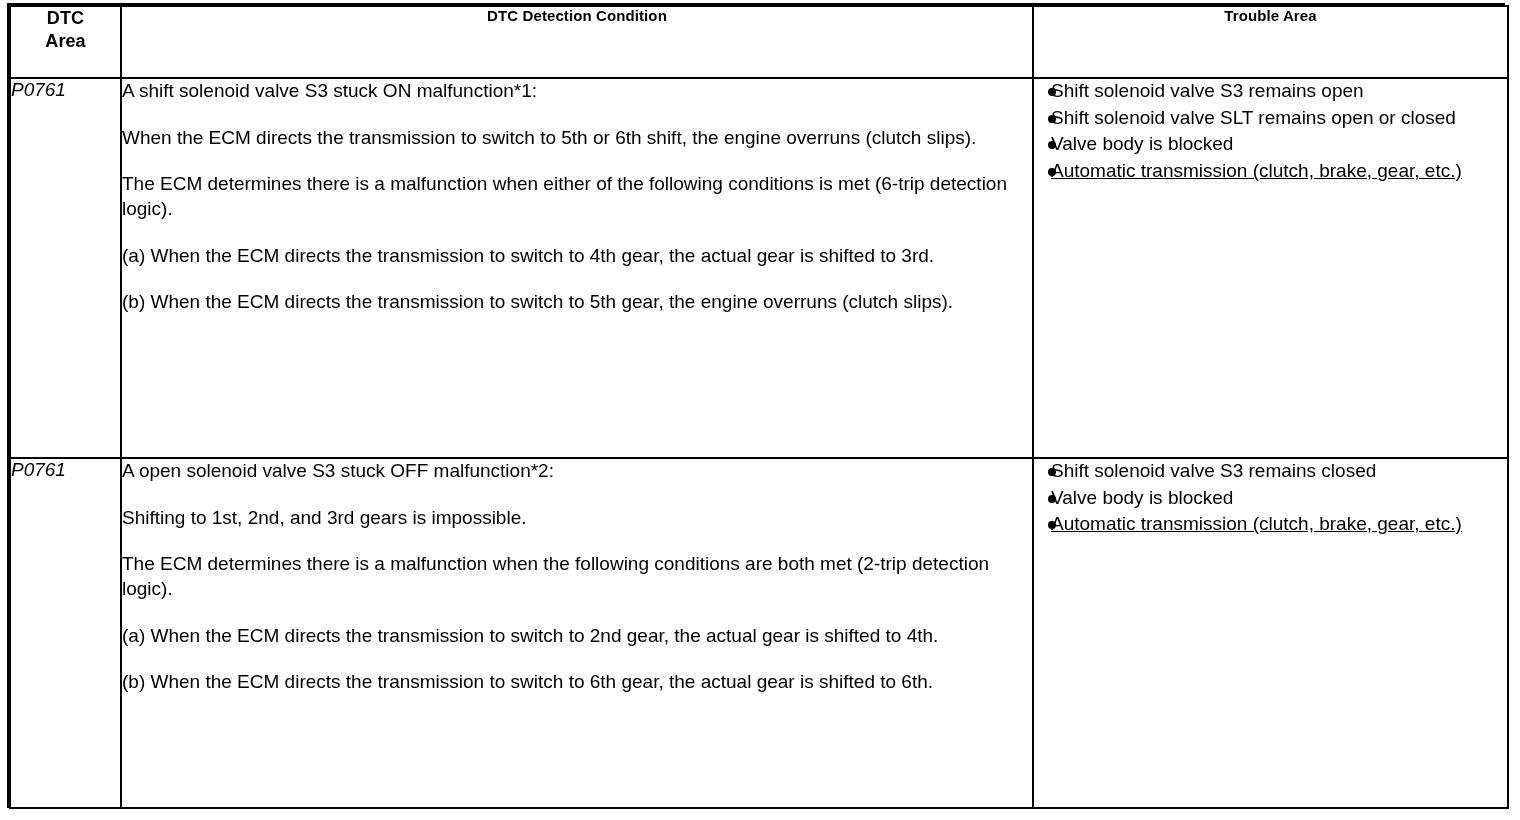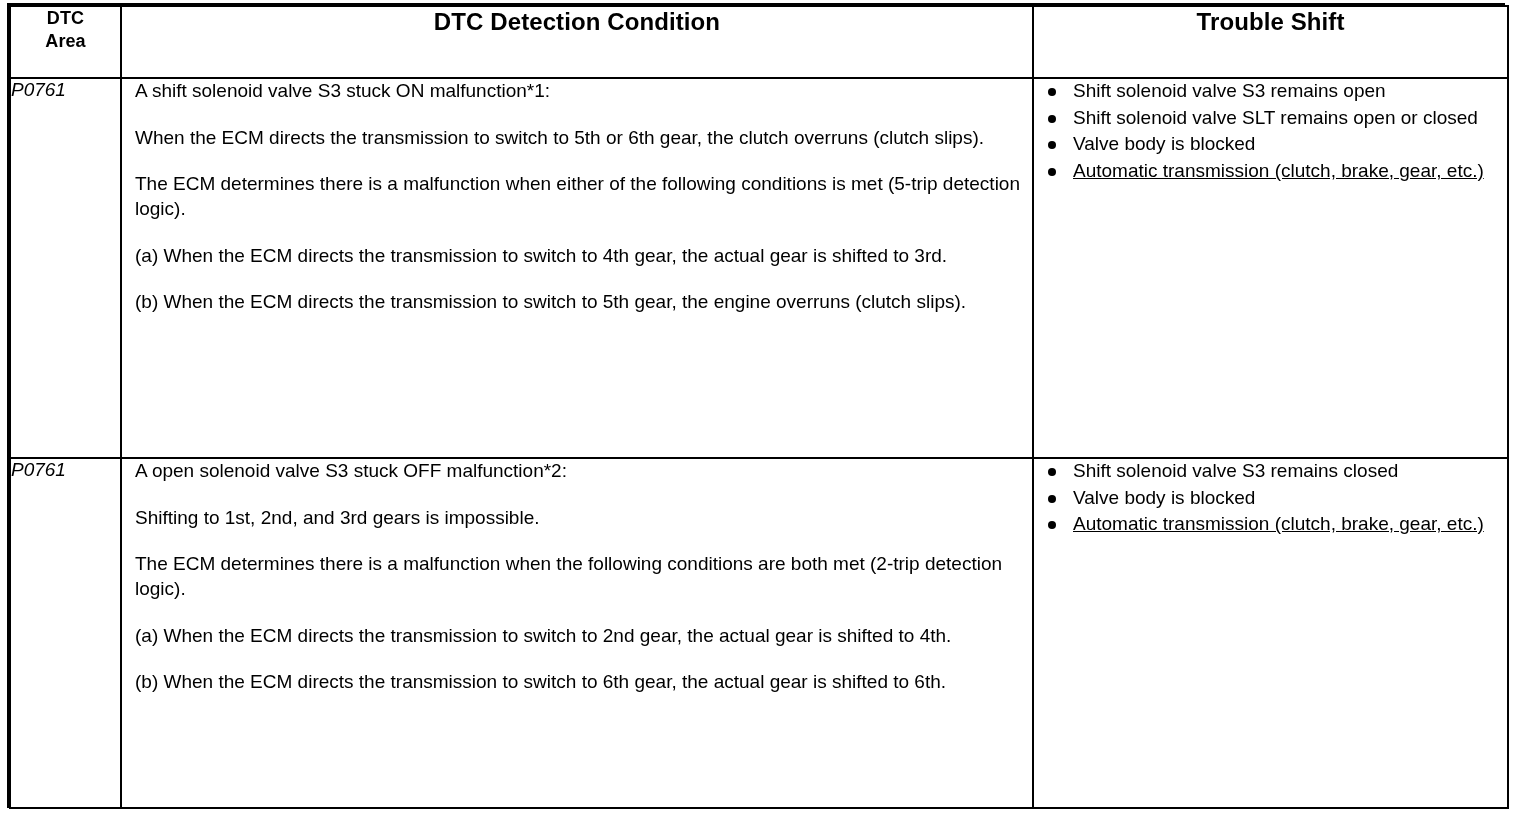--- a/index.html
+++ b/index.html
@@ -54,21 +54,21 @@
   }
 
   
   col.c-code  { width: 111px; }
   col.c-cond  { width: 912px; }
   col.c-area  { width: 475px; }
 
   
   thead th {
     font-weight: bold;
-    font-size: 24px;
+    font-size: 15px;
     text-align: center;
     height: 70px;
     line-height: 1.22;
     padding: 6px 4px;
     letter-spacing: 0.1px;
   }
   th.th-code { font-size: 18px; line-height: 1.3; }
 
   
   td.cell-code {
@@ -79,40 +79,40 @@
     line-height: 1.2;
     font-style: italic;
   }
 
   td.cell-cond {
     padding: 8px 10px 8px 11px;
     font-size: 19px;
     line-height: 1.30;
   }
   td.cell-cond p {
-    margin: 0 0 22px 13px;
+    margin: 0 0 22px 0;
   }
   td.cell-cond p:last-child {
     margin-bottom: 4px;
   }
 
   td.cell-area {
     vertical-align: middle;
     padding: 6px 8px 6px 12px;
     font-size: 19px;
     line-height: 1.30;
   }
   ul.area-list {
     list-style: none;
     margin: 0;
     padding: 0;
   }
   ul.area-list li {
     position: relative;
-    padding-left: 39px;
+    padding-left: 17px;
     margin: 0 0 2px 0;
   }
   ul.area-list li:last-child { margin-bottom: 0; text-decoration: underline; }
   ul.area-list li .bullet {
     position: absolute;
     left: 14px;
     top: 9px;
     width: 8px;
     height: 8px;
     background: #000000;
@@ -136,34 +136,34 @@
       <col class="c-area">
     </colgroup>
 
     <thead>
       <tr>
         <th class="th-code">
           <span>DTC</span><br>
           <span>Area</span>
         </th>
         <th>DTC Detection Condition</th>
-        <th>Trouble Shift</th>
+        <th>Trouble Area</th>
       </tr>
     </thead>
 
     <tbody>
 
       <tr class="row-1">
         <td class="cell-code">
           <span>P0761</span>
         </td>
         <td class="cell-cond">
           <p>A shift solenoid valve S3 stuck ON malfunction*1:</p>
-          <p>When the ECM directs the transmission to switch to 5th or 6th gear, the clutch overruns (clutch slips).</p>
-          <p>The ECM determines there is a malfunction when either of the following conditions is met (5-trip detection logic).</p>
+          <p>When the ECM directs the transmission to switch to 5th or 6th shift, the engine overruns (clutch slips).</p>
+          <p>The ECM determines there is a malfunction when either of the following conditions is met (6-trip detection logic).</p>
           <p>(a) When the ECM directs the transmission to switch to 4th gear, the actual gear is shifted to 3rd.</p>
           <p>(b) When the ECM directs the transmission to switch to 5th gear, the engine overruns (clutch slips).</p>
         </td>
         <td class="cell-area">
           <ul class="area-list">
             <li>
               <span class="bullet"></span>
               <span>Shift solenoid valve S3 remains open</span>
             </li>
             <li>

